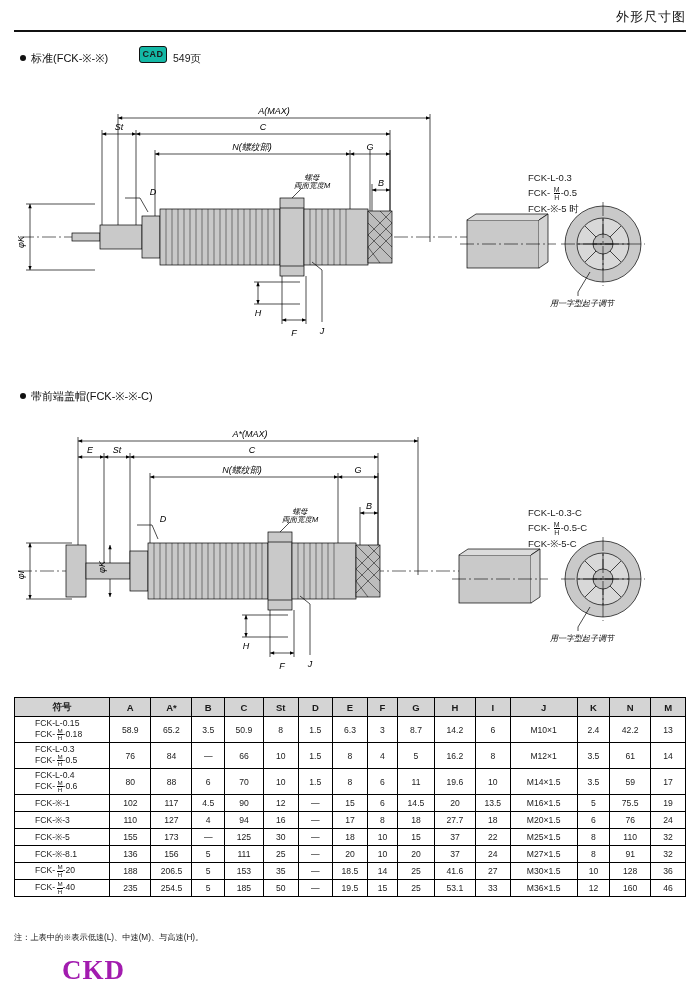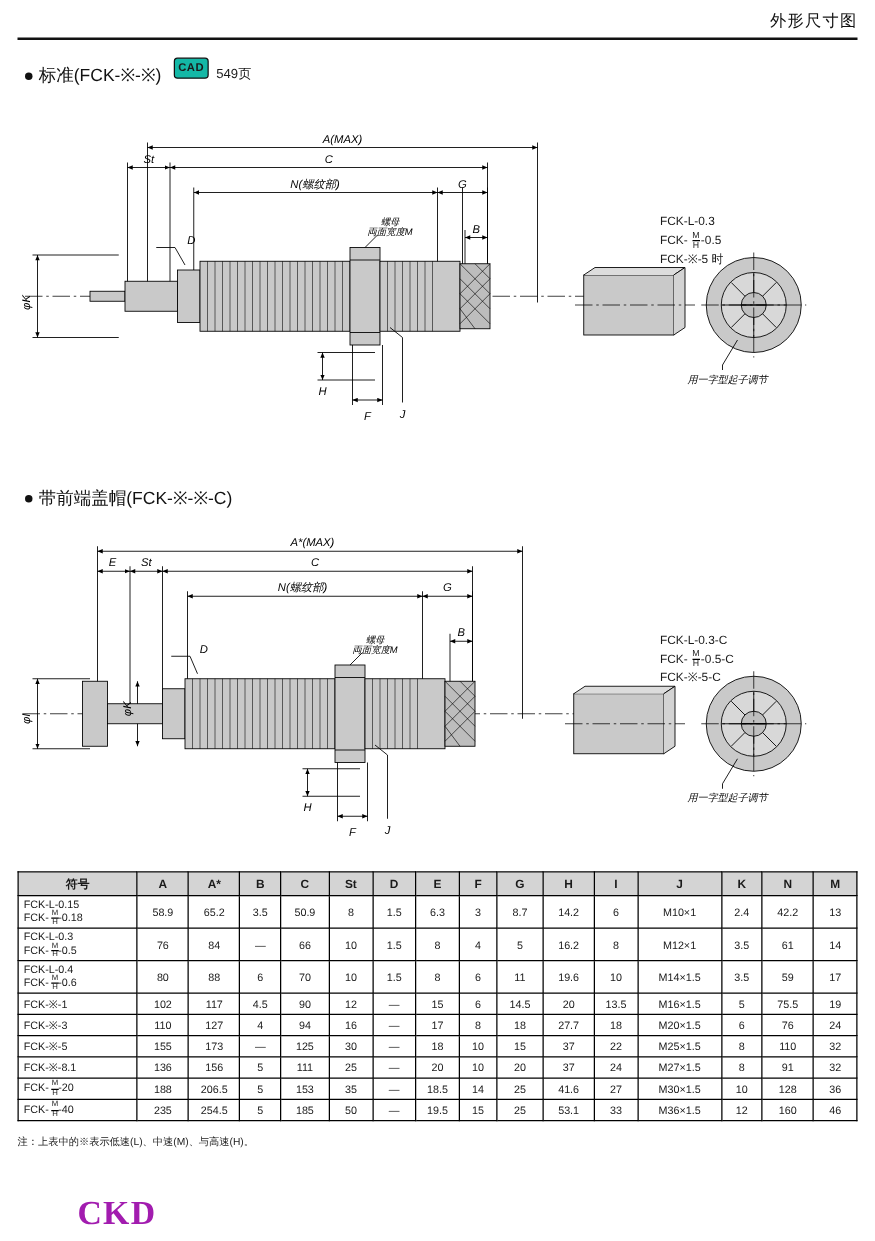--- a/index.html
+++ b/index.html
@@ -31,21 +31,21 @@
   }
   .page-header .rule {
     position: absolute;
     left: 0; right: 0; bottom: 0;
     border-bottom: 2px solid #111;
   }
 
   
   .sec-label {
     position: absolute;
-    font-size: 14px;
+    font-size: 11px;
     color: #111;
     white-space: nowrap;
   }
   .sec-label .dot {
     display: inline-block;
     width: 6px; height: 6px;
     border-radius: 50%;
     background: #111;
     margin-right: 5px;
     vertical-align: 1px;
@@ -113,36 +113,36 @@
     font-weight: normal;
   }
   table.spec thead th {
     background: #d4d4d4;
     font-weight: bold;
     font-size: 9.5px;
     height: 19px;
   }
   table.spec td.sym {
     text-align: left;
-    padding-left: 4px;
+    padding-left: 20px;
     font-size: 8.6px;
     white-space: nowrap;
   }
   table.spec tr.tall td { height: 26px; }
   .fracs {
     display: inline-block;
     vertical-align: middle;
     font-size: 6.2px;
     line-height: 6.4px;
     text-align: center;
   }
   .tbl-note {
     position: absolute;
     left: 14px;
-    top: 908px;
+    top: 932px;
     font-size: 8.2px;
   }
 
   
   .footer-logo {
     position: absolute;
     left: 62px;
     top: 955px;
     font-family: "Liberation Serif", serif;
     font-size: 27px;

